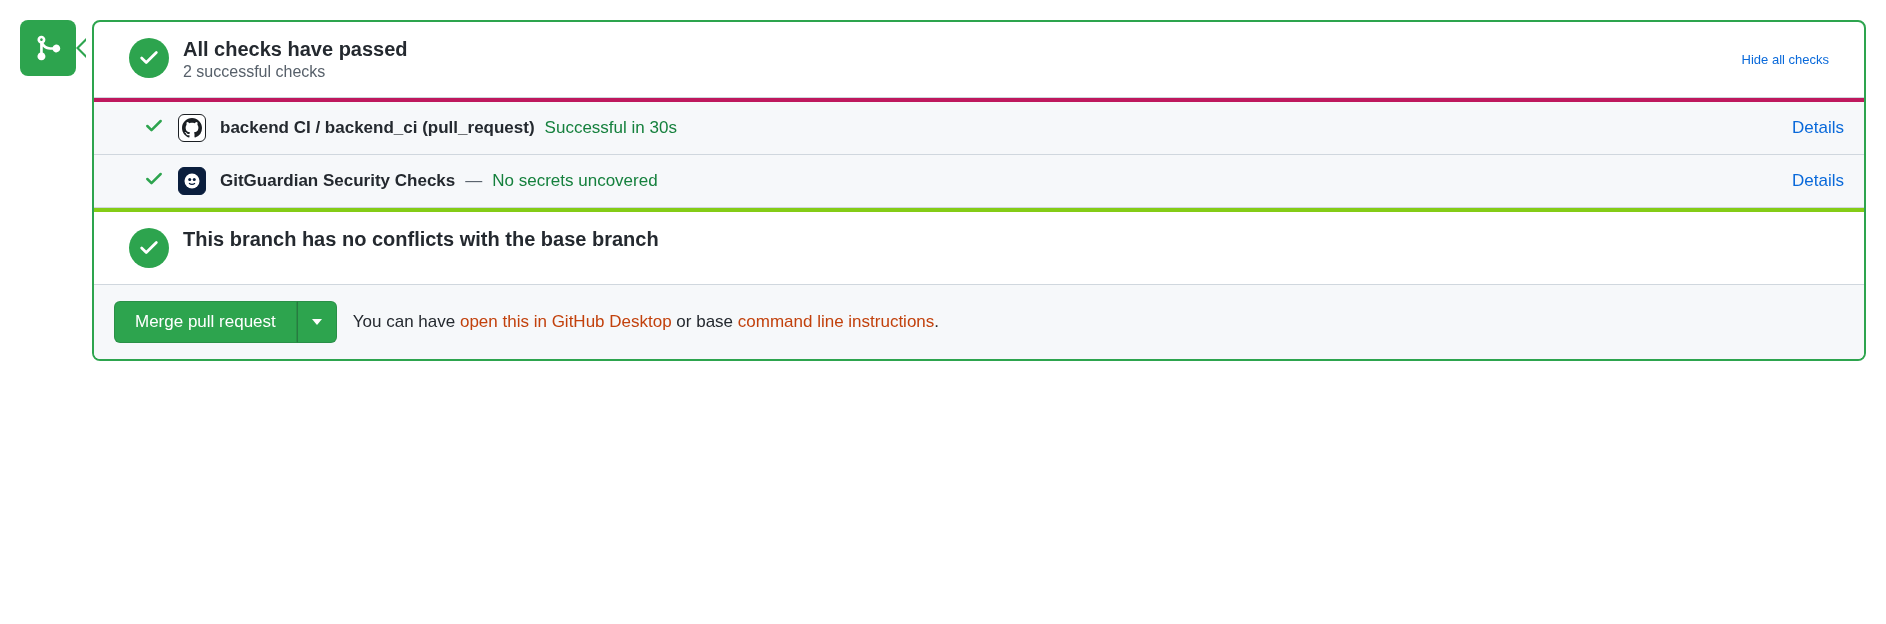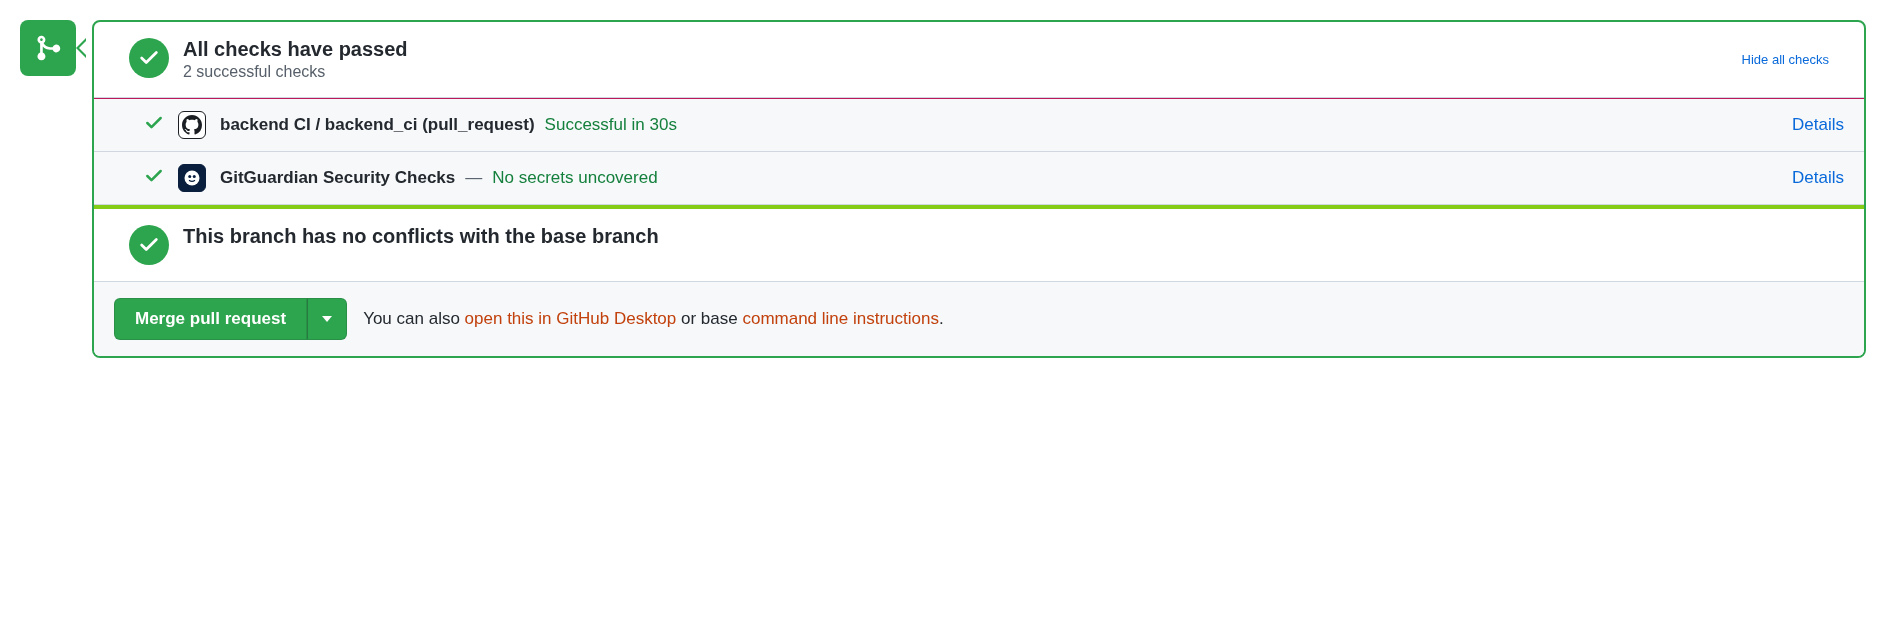--- a/index.html
+++ b/index.html
@@ -95,21 +95,21 @@
       background: #f6f8fa;
     }
     .check-row {
       display: flex;
       align-items: center;
       padding: 12px 20px 12px 50px;
       border-bottom: 1px solid #d0d7de;
       gap: 14px;
       font-size: 17px;
     }
-    .check-row:first-child { border-top: 1px solid #be185d; }
+    .check-row:first-child { border-top: 4px solid #be185d; }
     .small-check { color: #2da44e; flex-shrink: 0; }
     .check-avatar {
       width: 28px;
       height: 28px;
       border-radius: 6px;
       display: flex;
       align-items: center;
       justify-content: center;
       flex-shrink: 0;
       background: #fff;
@@ -140,21 +140,21 @@
     }
     .merge-btn-group {
       display: flex;
     }
     .merge-btn {
       background: #2da44e;
       color: #fff;
       border: 1px solid rgba(27,31,36,0.15);
       padding: 10px 20px;
       font-size: 17px;
-      font-weight: 700;
+      font-weight: 400;
       cursor: pointer;
       border-radius: 6px 0 0 6px;
     }
     .merge-dropdown {
       background: #2da44e;
       color: #fff;
       border: 1px solid rgba(27,31,36,0.15);
       border-left: 1px solid rgba(27,31,36,0.3);
       padding: 10px 14px;
       cursor: pointer;
@@ -254,18 +254,18 @@
     <div class="merge-footer">
       <div class="merge-btn-group">
         <button class="merge-btn">Merge pull request</button>
         <button class="merge-dropdown">
           <svg width="10" height="6" viewBox="0 0 10 6">
               <path d="M0 0 L5 6 L10 0 Z" fill="#fff"></path>
             </svg>
         </button>
       </div>
       <div class="footer-text">
-        <span>You can also </span><a>open this in GitHub Desktop</a><span> or base </span><a>command line instructions</a><span>.</span>
+        <span>You can have </span><a>open this in GitHub Desktop</a><span> or base </span><a>command line instructions</a><span>.</span>
       </div>
     </div>
 
   </div>
 </div>
 
 </body></html>

